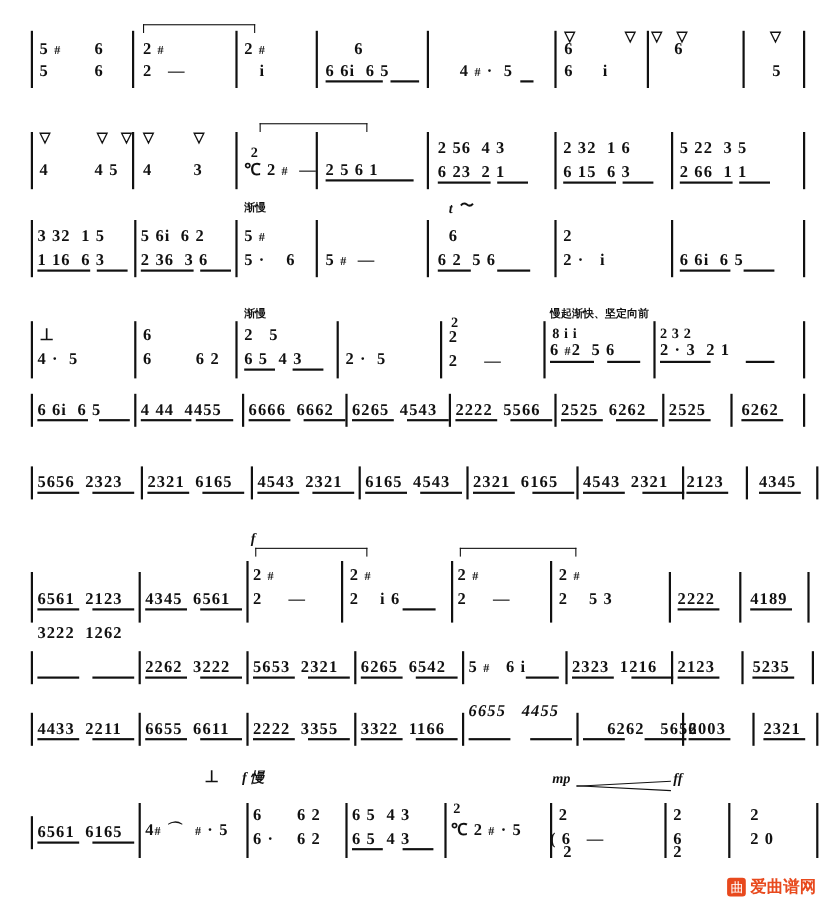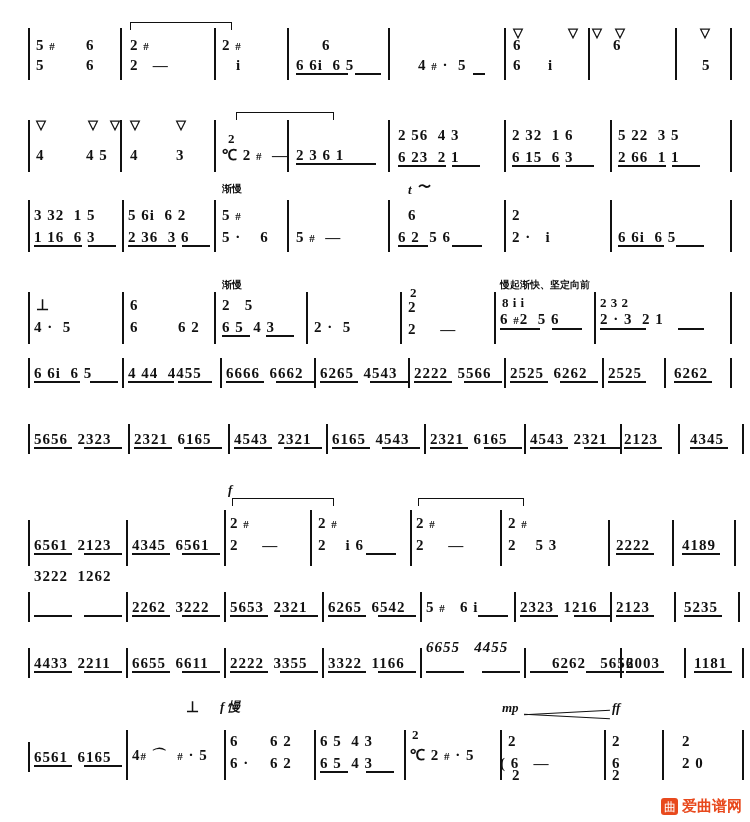--- a/index.html
+++ b/index.html
@@ -85,21 +85,21 @@
   <div class="cell numS" style="left:130px;top:118px;">▽</div>
   <div class="cell num" style="left:130px;top:148px;">4</div>
   <div class="cell numS" style="left:176px;top:118px;">▽</div>
   <div class="cell num" style="left:176px;top:148px;">3</div>
   <div class="bar" style="left:214px;top:120px;height:52px;"></div>
 
   <div class="brk" style="left:236px;top:112px;width:96px;"></div>
   <div class="cell numS" style="left:228px;top:132px;">2</div>
   <div class="cell num" style="left:222px;top:148px;">℃ 2 <span style="font-size:11px">#</span>&nbsp;&nbsp;—</div>
   <div class="bar" style="left:287px;top:120px;height:52px;"></div>
-  <div class="cell num" style="left:296px;top:148px;">2 3 6 1</div>
+  <div class="cell num" style="left:296px;top:148px;">2 5 6 1</div>
   <div class="ul" style="left:296px;top:163px;width:80px;"></div>
   <div class="bar" style="left:388px;top:120px;height:52px;"></div>
 
   <div class="cell num" style="left:398px;top:128px;">2 56&nbsp;&nbsp;4 3</div>
   <div class="cell num" style="left:398px;top:150px;">6 23&nbsp;&nbsp;2 1</div>
   <div class="ul" style="left:398px;top:165px;width:48px;"></div>
   <div class="ul" style="left:452px;top:165px;width:28px;"></div>
   <div class="bar" style="left:504px;top:120px;height:52px;"></div>
   <div class="cell num" style="left:512px;top:128px;">2 32&nbsp;&nbsp;1 6</div>
   <div class="cell num" style="left:512px;top:150px;">6 15&nbsp;&nbsp;6 3</div>
@@ -330,21 +330,21 @@
   <div class="ul" style="left:426px;top:671px;width:38px;"></div>
   <div class="ul" style="left:482px;top:671px;width:38px;"></div>
   <div class="bar" style="left:524px;top:648px;height:30px;"></div>
   <div class="cell num" style="left:552px;top:656px;text-align:center;">6262&nbsp;&nbsp;&nbsp;5656</div>
   <div class="ul" style="left:530px;top:671px;width:38px;"></div>
   <div class="ul" style="left:586px;top:671px;width:38px;"></div>
   <div class="bar" style="left:620px;top:648px;height:30px;"></div>
   <div class="cell num" style="left:626px;top:656px;">2003</div>
   <div class="ul" style="left:626px;top:671px;width:38px;"></div>
   <div class="bar" style="left:684px;top:648px;height:30px;"></div>
-  <div class="cell num" style="left:694px;top:656px;">1181</div>
+  <div class="cell num" style="left:694px;top:656px;">2321</div>
   <div class="ul" style="left:694px;top:671px;width:38px;"></div>
   <div class="bar" style="left:742px;top:648px;height:30px;"></div>
 
   <div class="cell num" style="left:186px;top:700px;">⊥</div>
   <div class="cell lblI" style="left:220px;top:698px;">f 慢</div>
   <div class="cell lblI" style="left:502px;top:700px;">mp</div>
   <div class="cell lblI" style="left:612px;top:700px;">ff</div>
   <div class="hair" style="left:524px;top:712px;width:86px;transform:rotate(-3deg);"></div>
   <div class="hair" style="left:524px;top:716px;width:86px;transform:rotate(3deg);"></div>
 

